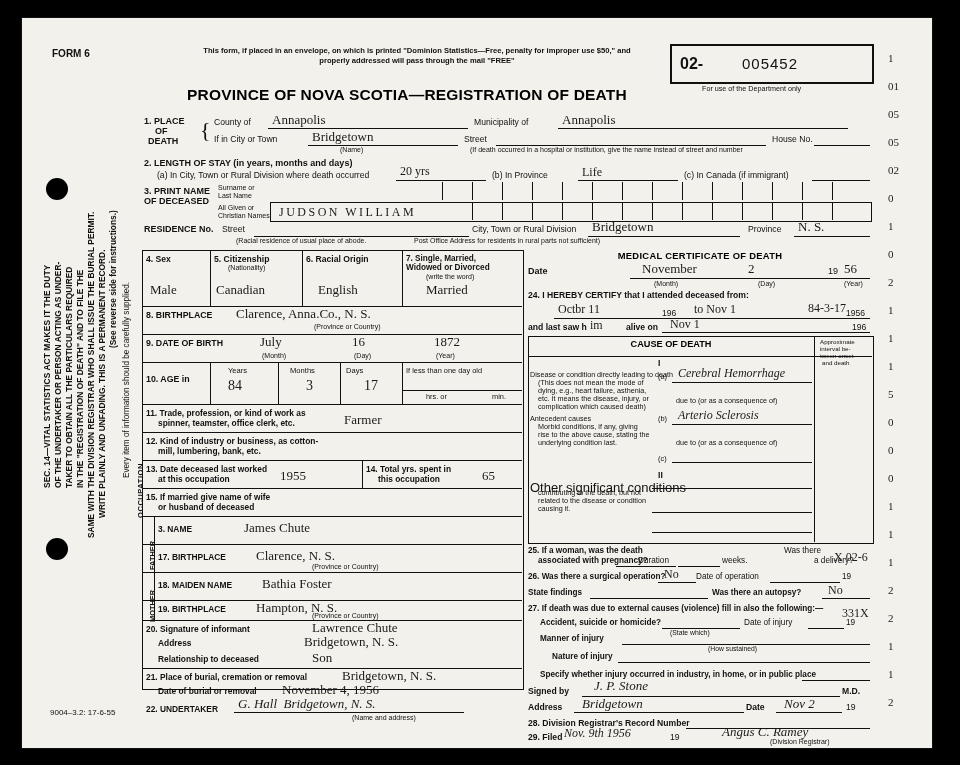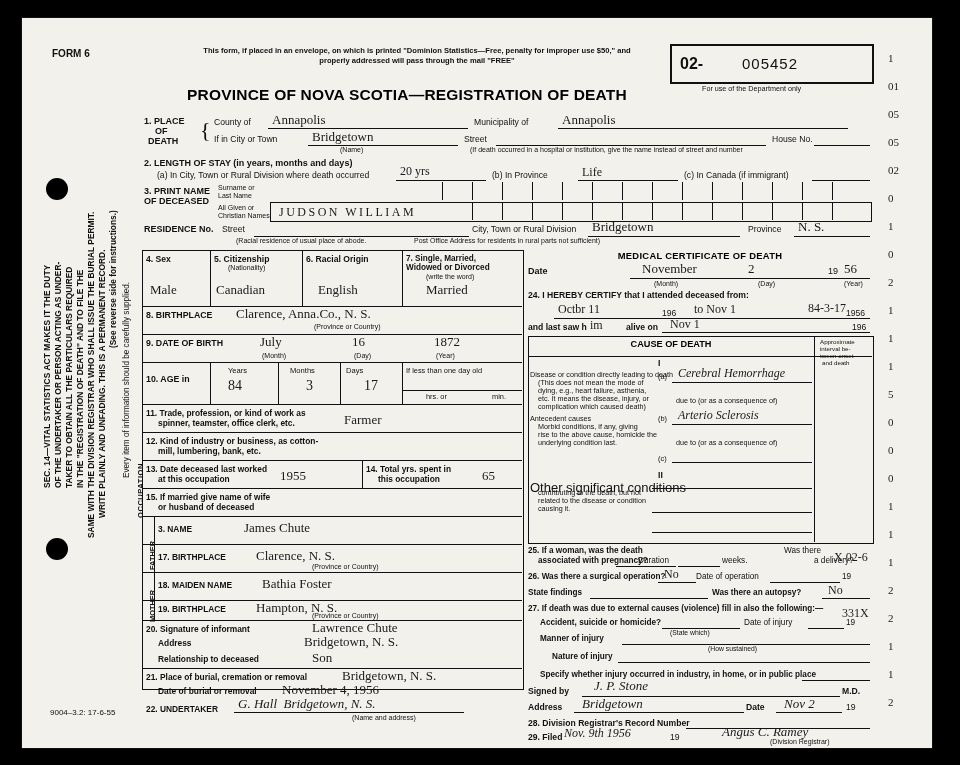--- a/index.html
+++ b/index.html
@@ -327,21 +327,21 @@
       <div class="t ts" style="left:516px;top:368px;font-size:7.2px;">dying, e.g., heart failure, asthenia,</div>
       <div class="t ts" style="left:516px;top:376px;font-size:7.2px;">etc. It means the disease, injury, or</div>
       <div class="t ts" style="left:516px;top:384px;font-size:7.2px;">complication which caused death)</div>
       <div class="t ts" style="left:636px;top:354px;font-size:7.4px;">(a)</div>
       <div class="t hand" style="left:656px;top:348px;font-size:12px;font-style:italic;">Cerebral Hemorrhage</div>
       <div class="ln" style="left:650px;top:364px;width:140px;height:1px;"></div>
       <div class="t ts" style="left:654px;top:378px;font-size:7.2px;">due to (or as a consequence of)</div>
 
       <div class="t ts" style="left:508px;top:396px;font-size:7.2px;">Antecedent causes</div>
       <div class="t ts" style="left:516px;top:404px;font-size:7.2px;">Morbid conditions, if any, giving</div>
-      <div class="t ts" style="left:516px;top:412px;font-size:7.2px;">rise to the above cause, homicide the</div>
+      <div class="t ts" style="left:516px;top:412px;font-size:7.2px;">rise to the above cause, stating the</div>
       <div class="t ts" style="left:516px;top:420px;font-size:7.2px;">underlying condition last.</div>
       <div class="t ts" style="left:636px;top:396px;font-size:7.4px;">(b)</div>
       <div class="t hand" style="left:656px;top:390px;font-size:12px;font-style:italic;">Arterio Sclerosis</div>
       <div class="ln" style="left:650px;top:406px;width:140px;height:1px;"></div>
       <div class="t ts" style="left:654px;top:420px;font-size:7.2px;">due to (or as a consequence of)</div>
       <div class="t ts" style="left:636px;top:436px;font-size:7.4px;">(c)</div>
       <div class="ln" style="left:650px;top:444px;width:140px;height:1px;"></div>
 
       <div class="t ts tb" style="left:636px;top:452px;font-size:8.6px;">II</div>
       <div class="t ts" style="left:508px;top:462px;font-size:13px;">Other significant conditions</div>

